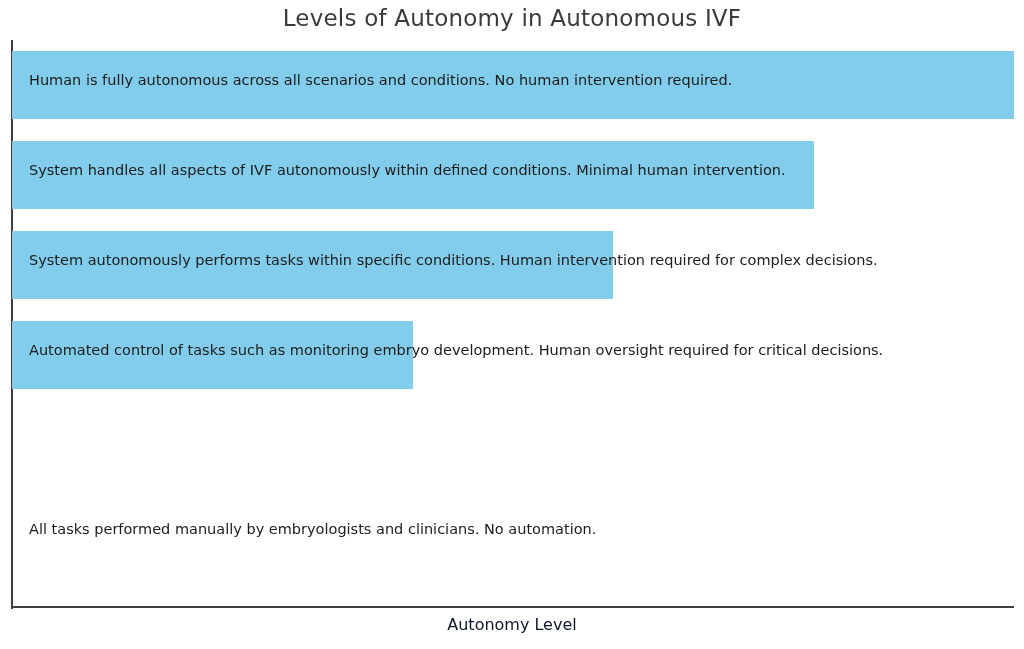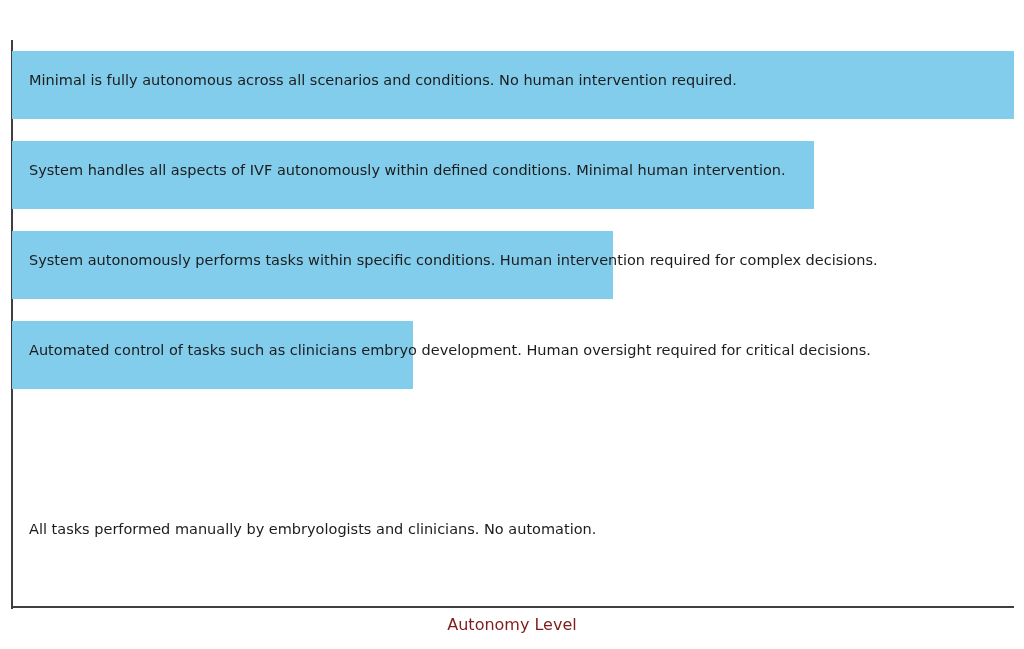--- a/index.html
+++ b/index.html
@@ -75,52 +75,53 @@
     white-space: nowrap;
     line-height: 1;
   }
   .xlabel {
     position: absolute;
     left: 0;
     top: 615px;
     width: 1024px;
     text-align: center;
     font-size: 16px;
-    color: #7f1d1d;
+    color: #0f172a;
   }
 </style>
 </head>
 <body>
 
 <div class="figure">
 
+  <div class="chart-title">Levels of Autonomy in Autonomous IVF</div>
 
   <div class="spine-left"></div>
   <div class="spine-bottom"></div>
 
   <div class="plot-area">
 
     <div class="bar-row" style="top:0px;">
       <div class="bar" style="width: 100%; background: rgb(130, 205, 235);"></div>
-      <div class="bar-label">Minimal is fully autonomous across all scenarios and conditions. No human intervention required.</div>
+      <div class="bar-label">Human is fully autonomous across all scenarios and conditions. No human intervention required.</div>
     </div>
 
     <div class="bar-row" style="top:180px;">
       <div class="bar" style="width: 60%; background: rgb(130, 205, 235);"></div>
       <div class="bar-label">System autonomously performs tasks within specific conditions. Human intervention required for complex decisions.</div>
     </div>
 
     <div class="bar-row" style="top:90px;">
       <div class="bar" style="width: 80%; background: rgb(130, 205, 235);"></div>
       <div class="bar-label">System handles all aspects of IVF autonomously within defined conditions. Minimal human intervention.</div>
     </div>
 
     <div class="bar-row" style="top:270px;">
       <div class="bar" style="width: 40%; background: rgb(130, 205, 235);"></div>
-      <div class="bar-label">Automated control of tasks such as clinicians embryo development. Human oversight required for critical decisions.</div>
+      <div class="bar-label">Automated control of tasks such as monitoring embryo development. Human oversight required for critical decisions.</div>
     </div>
 
 
     <div class="bar-row" style="top:449px;">
       <div class="bar" style="width: 0%; background: rgb(130, 205, 235);"></div>
       <div class="bar-label">All tasks performed manually by embryologists and clinicians. No automation.</div>
     </div>
 
   </div>
 

